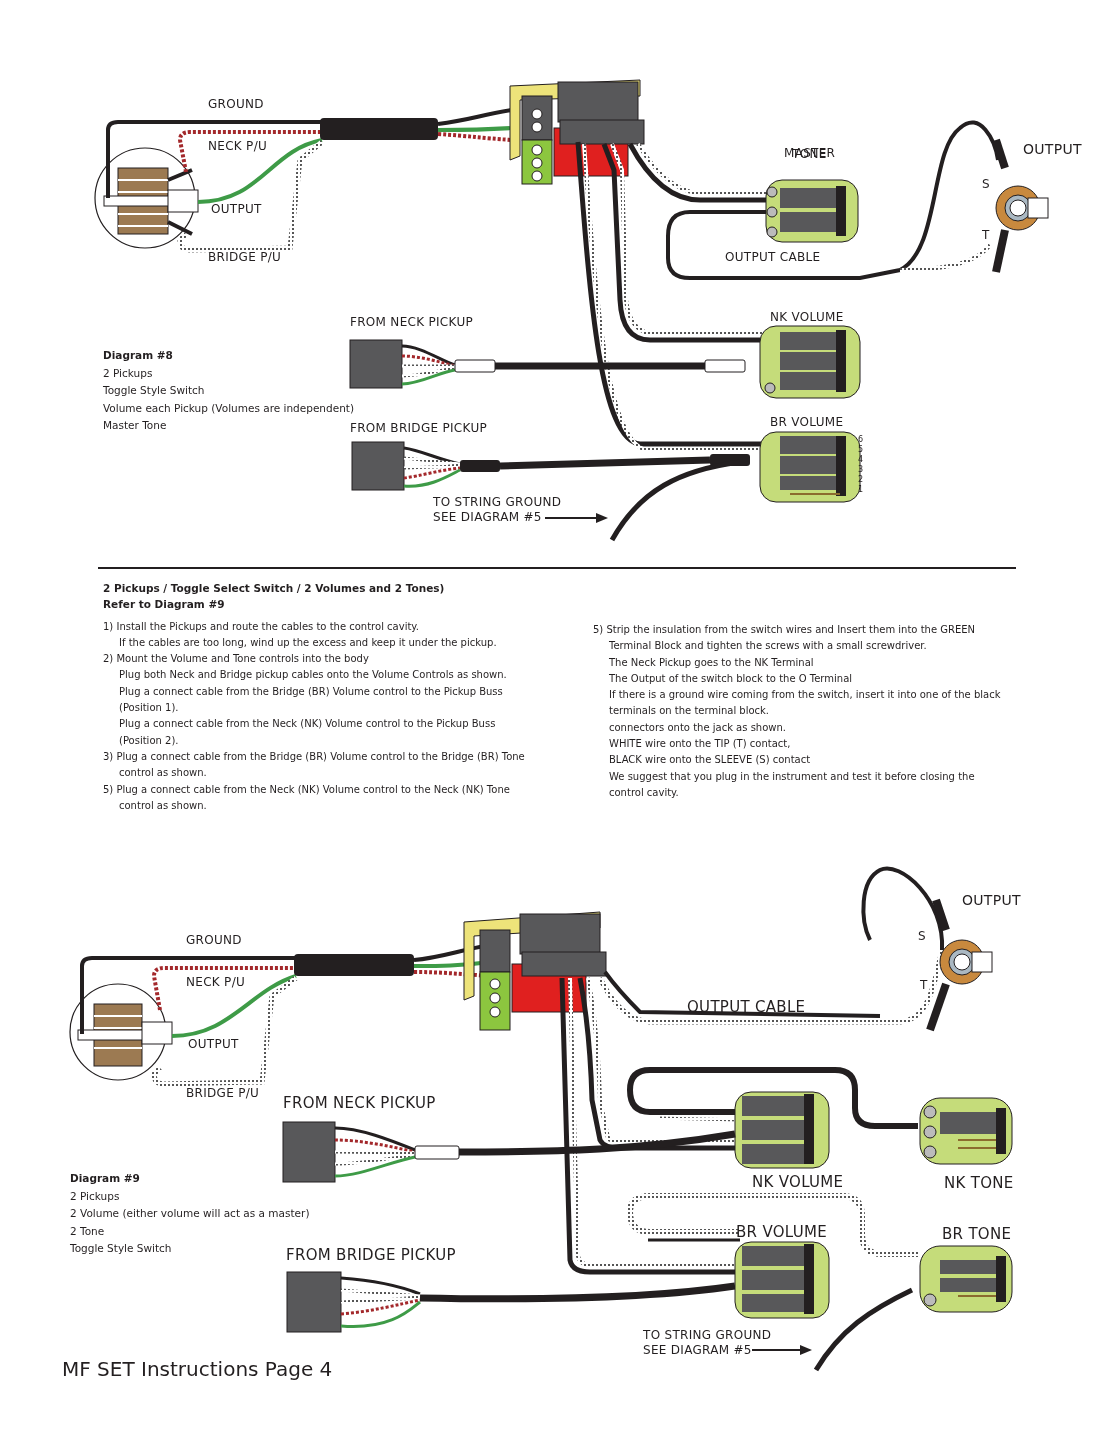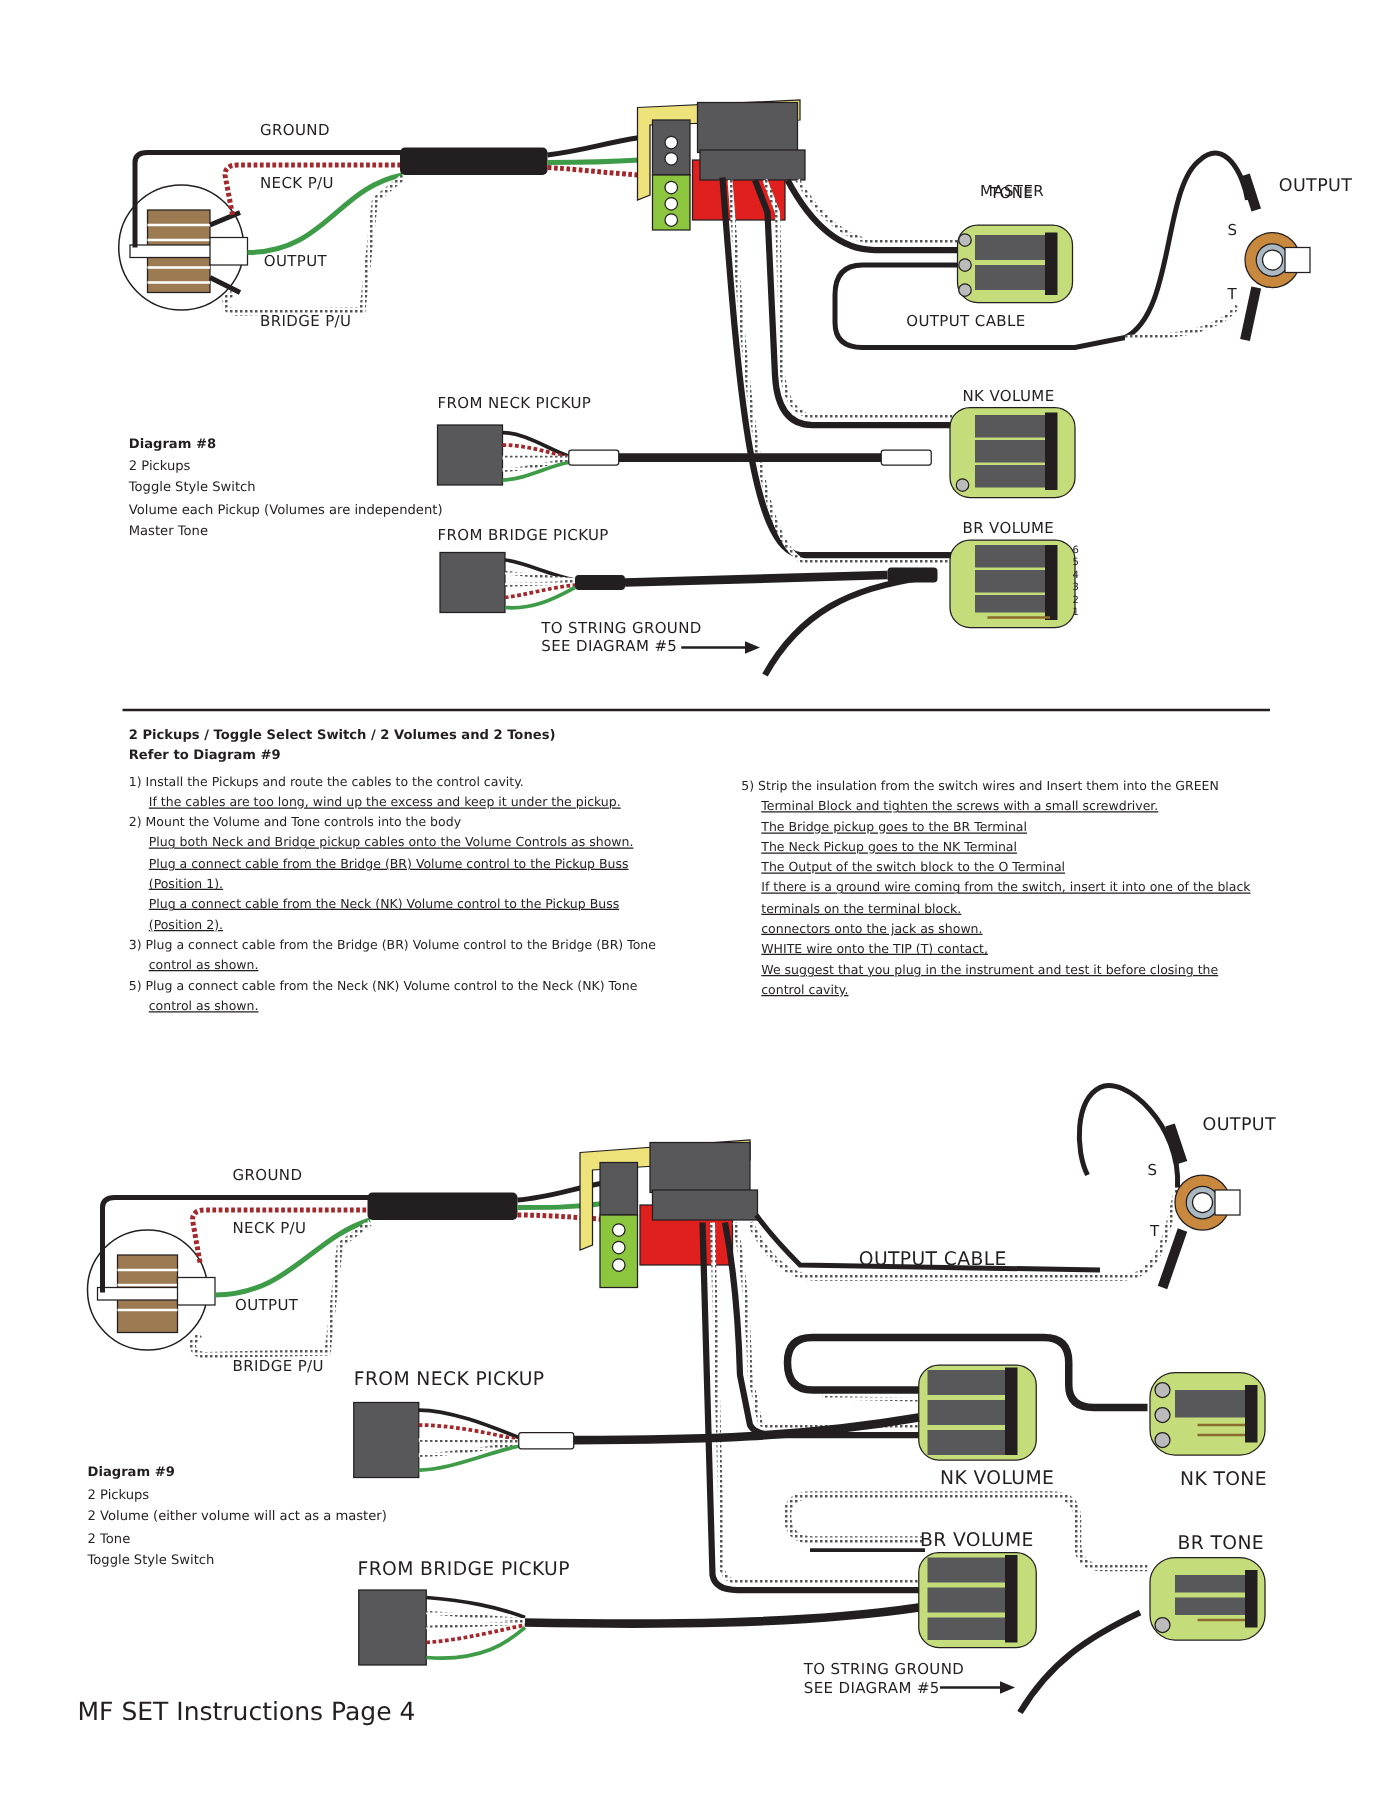--- a/index.html
+++ b/index.html
@@ -5,21 +5,21 @@
   html,body{margin:0;padding:0;background:#fff;}
   body{width:1112px;height:1440px;position:relative;overflow:hidden;font-family:"DejaVu Sans",sans-serif;color:#231f20;}
   svg{position:absolute;left:0;top:0;}
   .lbl{position:absolute;font-family:"DejaVu Sans",sans-serif;font-size:12px;color:#231f20;letter-spacing:0.3px;white-space:nowrap;}
   .lbl-lg{font-size:15px;}
   .caption{position:absolute;font-size:10.5px;line-height:17.5px;color:#231f20;}
   .caption .ttl{font-weight:bold;}
   .instr{position:absolute;font-size:10px;line-height:16.3px;color:#231f20;}
   .instr .hd{font-weight:bold;font-size:10.5px;}
   .instr .ln{white-space:nowrap;}
-  .instr .ind{padding-left:16px;text-decoration:underline;}
+  .instr .ind{padding-left:16px;}
   .divider{position:absolute;left:98px;top:567px;width:918px;height:2px;background:#231f20;}
   .footer{position:absolute;left:62px;top:1357px;font-size:20px;color:#231f20;}
   .pinnum{position:absolute;font-size:8px;line-height:7.5px;color:#231f20;}
 </style>
 </head>
 <body>
 
 <div>
   <svg width="1112" height="560" viewBox="0 0 1112 560">
     <defs>
@@ -192,27 +192,27 @@
       <div class="ln">3) Plug a connect cable from the Bridge (BR) Volume control to the Bridge (BR) Tone</div>
       <div class="ln ind">control as shown.</div>
       <div class="ln">5) Plug a connect cable from the Neck (NK) Volume control to the Neck (NK) Tone</div>
       <div class="ln ind">control as shown.</div>
     </div>
 </div>
 <div class="instr" style="left:593px;top:622px;">
   <div id="right-list">
       <div class="ln">5) Strip the insulation from the switch wires and Insert them into the GREEN</div>
       <div class="ln ind">Terminal Block and tighten the screws with a small screwdriver.</div>
-      <div class="ln ind">The Bridge pickup goes to the BR Terminal</div>
       <div class="ln ind">The Neck Pickup goes to the NK Terminal</div>
       <div class="ln ind">The Output of the switch block to the O Terminal</div>
       <div class="ln ind">If there is a ground wire coming from the switch, insert it into one of the black</div>
       <div class="ln ind">terminals on the terminal block.</div>
       <div class="ln ind">connectors onto the jack as shown.</div>
       <div class="ln ind">WHITE wire onto the TIP (T) contact,</div>
+      <div class="ln ind">BLACK wire onto the SLEEVE (S) contact</div>
       <div class="ln ind">We suggest that you plug in the instrument and test it before closing the</div>
       <div class="ln ind">control cavity.</div>
     </div>
 </div>
 
 <div>
   <svg width="1112" height="1440" viewBox="0 0 1112 1440" style="pointer-events:none;">
     <defs>
       <pattern id="dotpat2" width="4" height="4" patternUnits="userSpaceOnUse">
         <rect width="4" height="4" fill="#fff"></rect>

